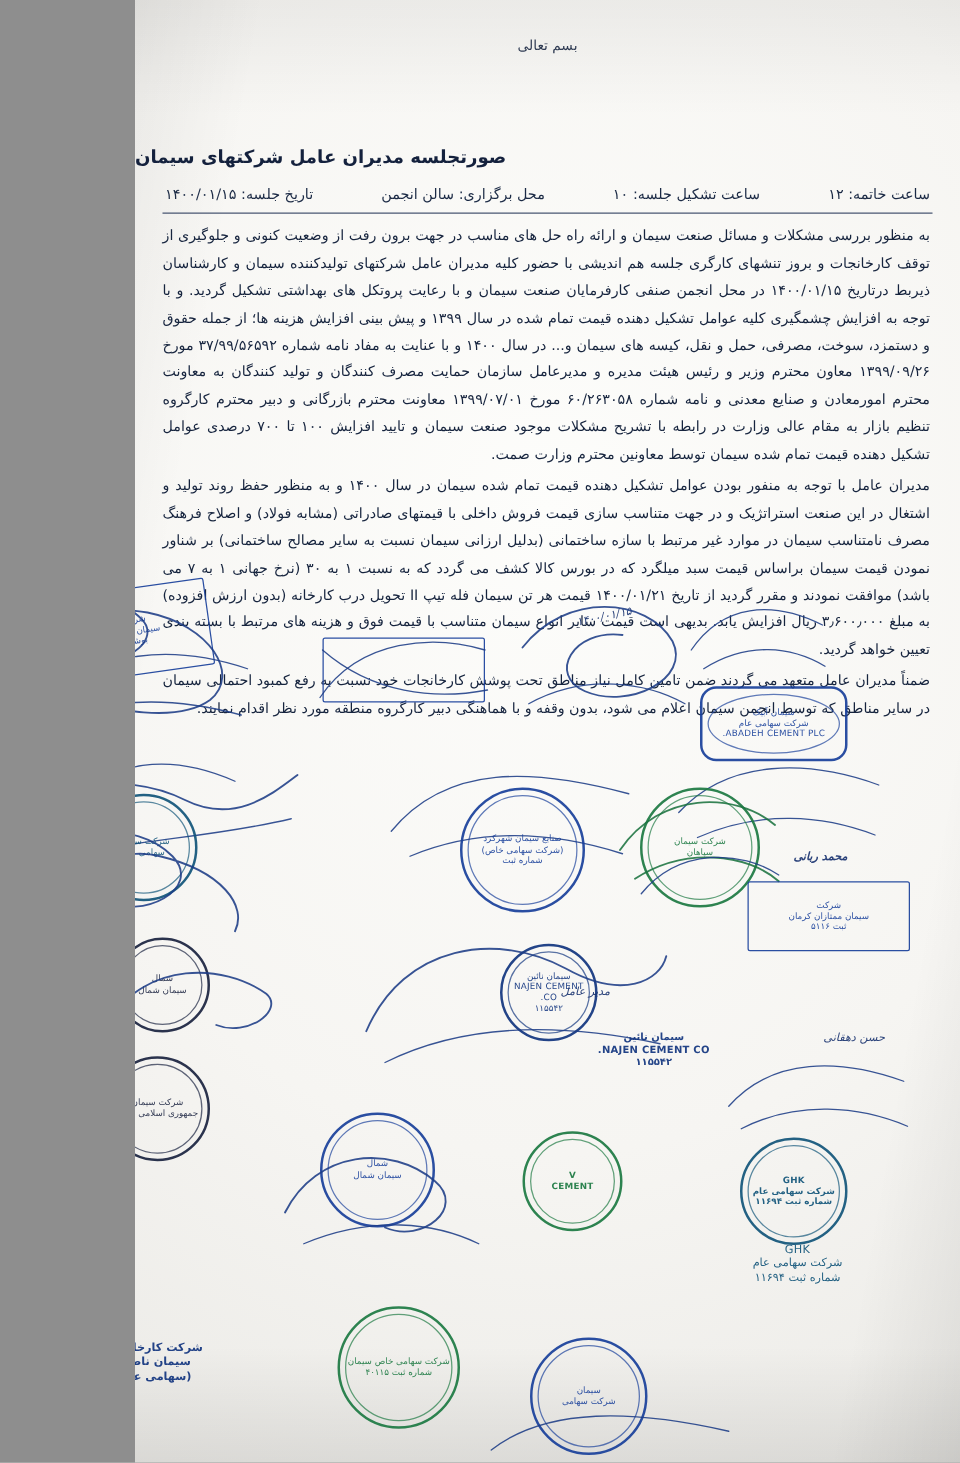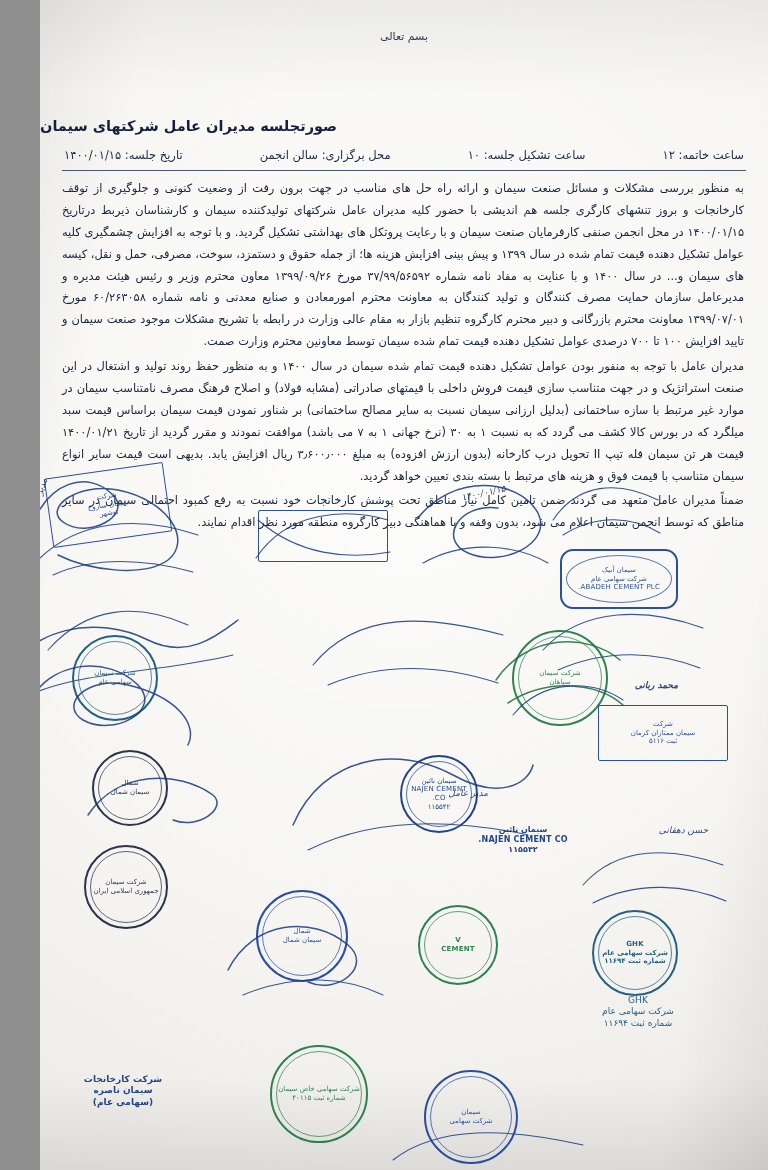--- a/index.html
+++ b/index.html
@@ -2,21 +2,21 @@
 <html lang="fa" dir="rtl"><head>
 <meta charset="utf-8">
 <style>
   html, body {
     margin: 0;
     padding: 0;
     background: #8e8e8e;
   }
   .page {
     position: relative;
-    width: 728px;
+    width: 660px;
     height: 1170px;
     overflow: hidden;
     background: #efeeec;
     font-family: "DejaVu Sans", "Liberation Sans", sans-serif;
   }
   
   .paper {
     position: absolute;
     inset: 0;
     background:
@@ -251,20 +251,25 @@
       </svg>
 
       <div class="stamp round teal" style="top:205px; right:610px; width:86px; height:86px;">
         <span class="inner" style="white-space:pre-line;">شرکت سیمان
 سهامی عام</span>
       </div>
       <svg class="sigline" style="top:215px; right:560px;" width="190" height="110" viewBox="0 0 190 110">
         <path class="ink" d="M10,60 C30,15 90,10 120,40 C145,66 95,92 65,75 C40,60 70,30 110,40 C160,52 180,80 170,100"></path>
       </svg>
 
+      <div class="stamp round blue" style="top:200px; right:300px; width:100px; height:100px;">
+        <span class="inner" style="white-space:pre-line;">صنایع سیمان شهرکرد
+(شرکت سهامی خاص)
+شماره ثبت</span>
+      </div>
 
       <div class="stamp round green" style="top:200px; right:160px; width:96px; height:96px;">
         <span class="inner" style="white-space:pre-line;">شرکت سیمان
 سپاهان</span>
       </div>
       <svg class="sigline" style="top:195px; right:140px;" width="140" height="90" viewBox="0 0 140 90">
         <path class="ink green" d="M8,55 C40,8 100,8 132,35"></path>
         <path class="ink green" d="M20,78 C60,52 110,58 135,80"></path>
       </svg>
 

